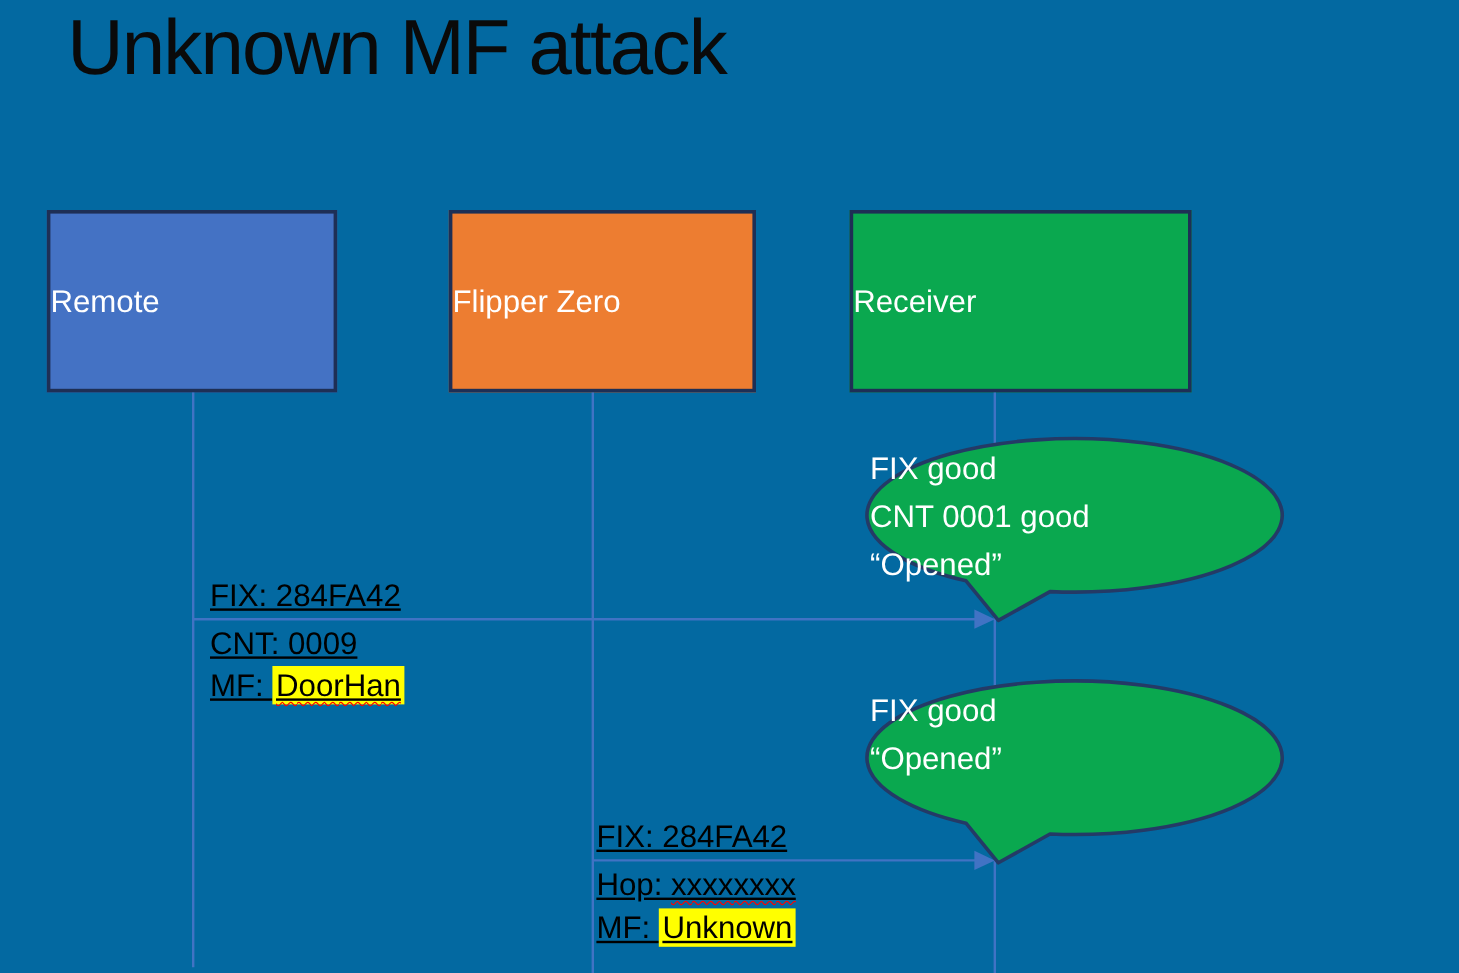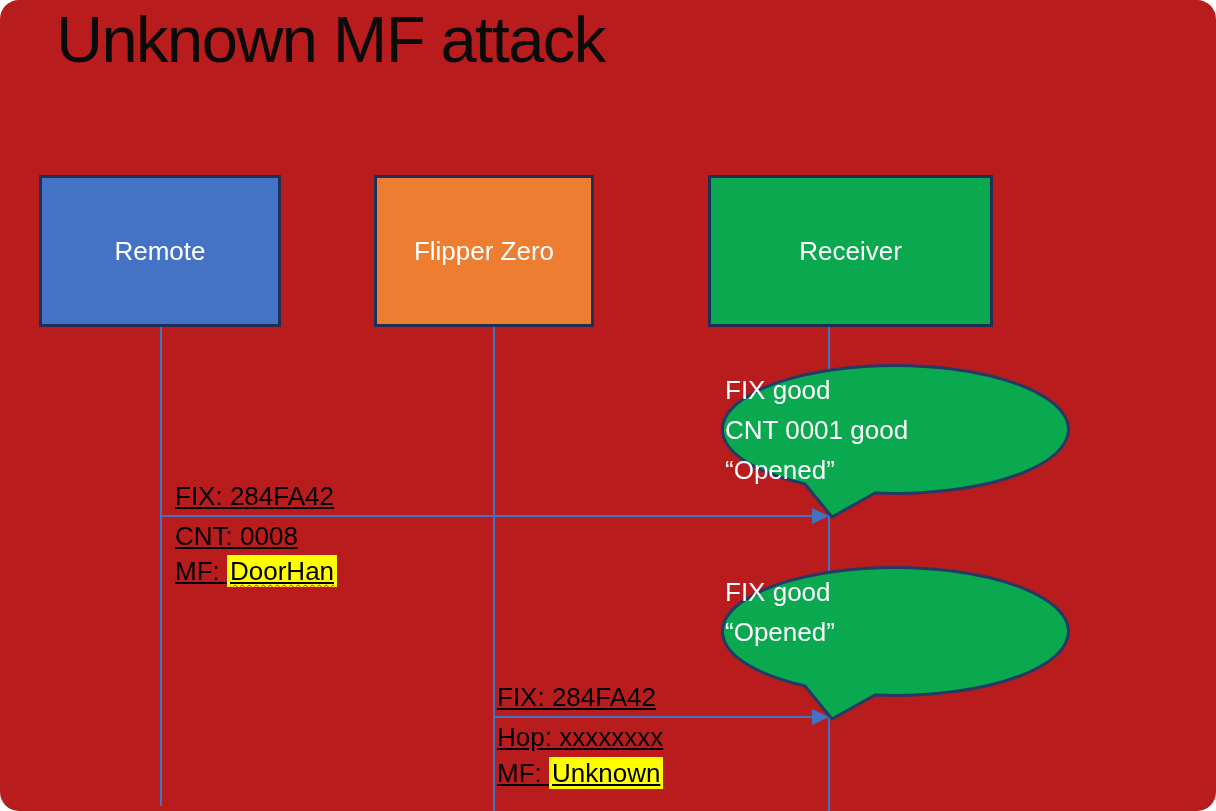--- a/index.html
+++ b/index.html
@@ -1,31 +1,31 @@
 <!DOCTYPE html>
 <html><head>
 <meta charset="utf-8">
 <style>
   html,body { margin:0; padding:0; background:#ffffff; }
   .slide {
-    position:relative; width:1216px; height:811px; background:#b91c1c;
-    overflow:hidden; font-family:"Liberation Sans", sans-serif;border-radius:19px;
+    position:relative; width:1216px; height:811px; background:#0369a1;
+    overflow:hidden; font-family:"Liberation Sans", sans-serif;
   }
   .slide-title {
     position:absolute; left:56px; top:2px; margin:0;
     font-size:65px; font-weight:300; letter-spacing:-1.5px; color:#0a0a0a;
     white-space:nowrap;
   }
   .actor {
     position:absolute; top:175px; height:152px; box-sizing:border-box;
-    border:3px solid #1e2f55; display:flex; align-items:center; justify-content:center;
+    border:3px solid #1e2f55; display:flex; align-items:center; justify-content:flex-start;
     color:#ffffff; font-size:26px;
   }
   #actor-remote   { left:39px;  width:242px; background:#4472C4; }
-  #actor-flipper  { left:374px; width:220px; background:#ED7D31; }
+  #actor-flipper  { left:374px; width:256px; background:#ED7D31; }
   #actor-receiver { left:708px; width:285px; background:#0aa84f; }
 
   .layer { position:absolute; left:0; top:0; width:1216px; height:811px; }
 
   .msg-label {
     position:absolute; font-size:26px; color:#000000; white-space:nowrap; line-height:30px;text-decoration:underline;
   }
   .hl { background:#FFFF00; padding:1px 3px; }
   .wavy {
     text-decoration-line:underline; text-decoration-style:wavy;
@@ -68,21 +68,21 @@
     <polygon points="829,717 812,709 812,725" fill="#4173C4"></polygon>
 
     <path d="M 875 493 A 173 64 0 1 0 805 484 L 832 517 Z" fill="#0aa84f" stroke="#243a66" stroke-width="3" stroke-linejoin="round"></path>
     <path d="M 875 695 A 173 64 0 1 0 805 686 L 832 719 Z" fill="#0aa84f" stroke="#243a66" stroke-width="3" stroke-linejoin="round"></path>
   </svg>
 
   <div class="msg-label" style="left:175px; top:481px;">
     <span>FIX: 284FA42</span>
   </div>
   <div class="msg-label" style="left:175px; top:521px;">
-    <span>CNT: 0008</span>
+    <span>CNT: 0009</span>
   </div>
   <div class="msg-label" style="left:175px; top:556px;">
     <span>MF: </span><span class="hl wavy">DoorHan</span>
   </div>
 
   <div class="msg-label" style="left:497px; top:682px;">
     <span>FIX: 284FA42</span>
   </div>
   <div class="msg-label" style="left:497px; top:722px;">
     <span>Hop: </span><span class="wavy">xxxxxxxx</span>

